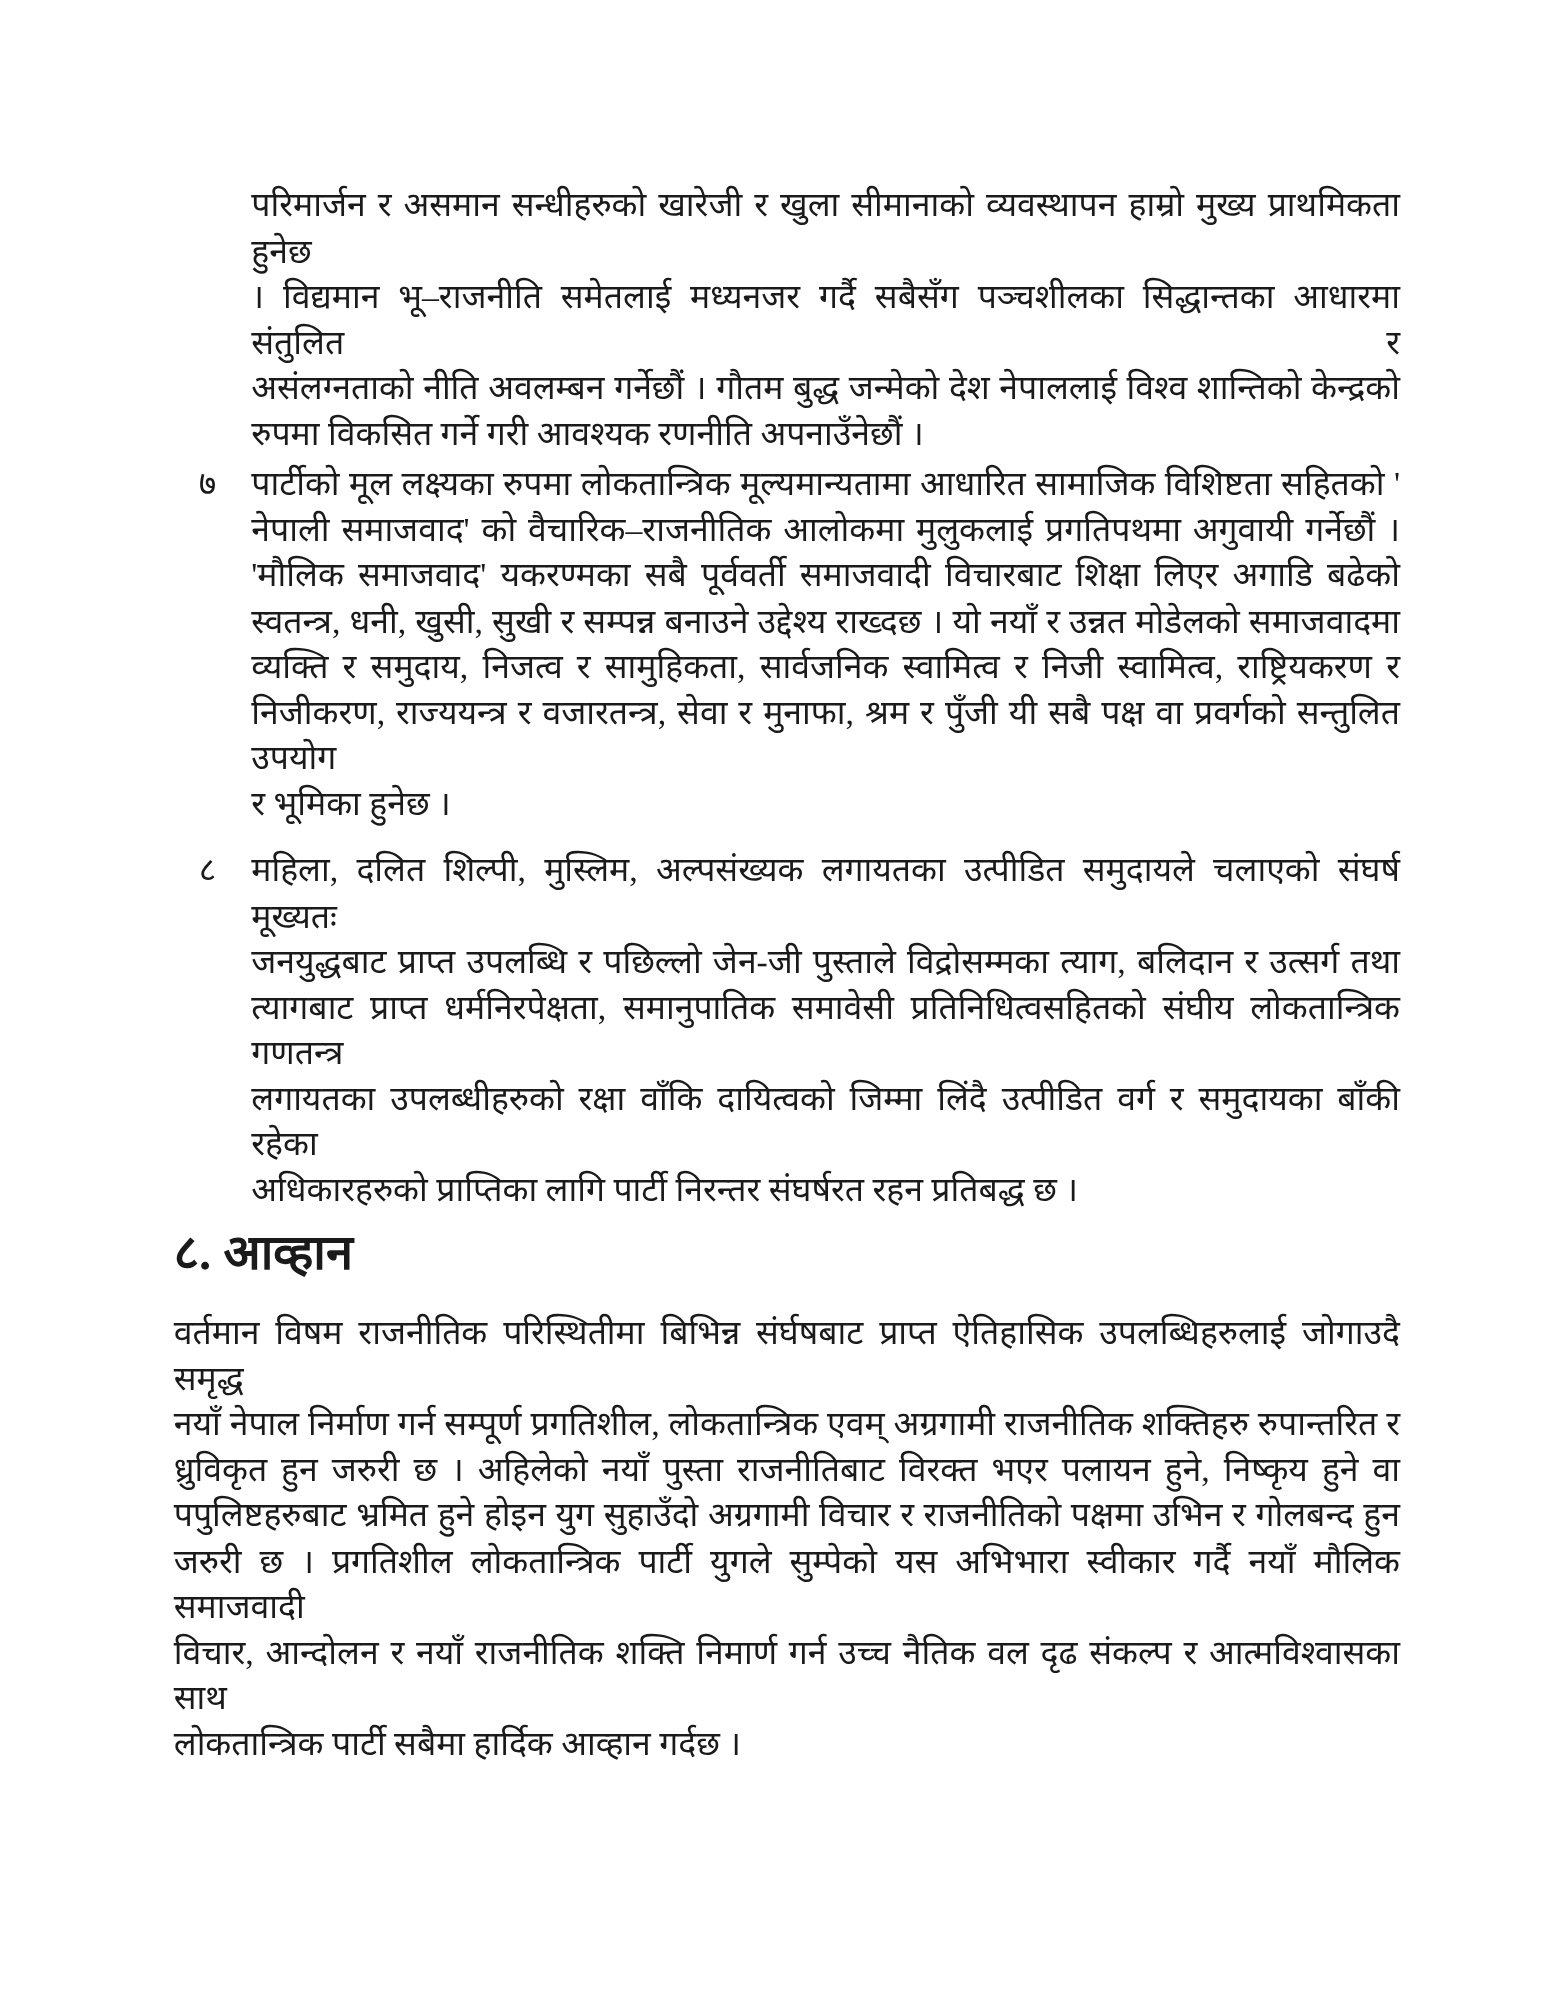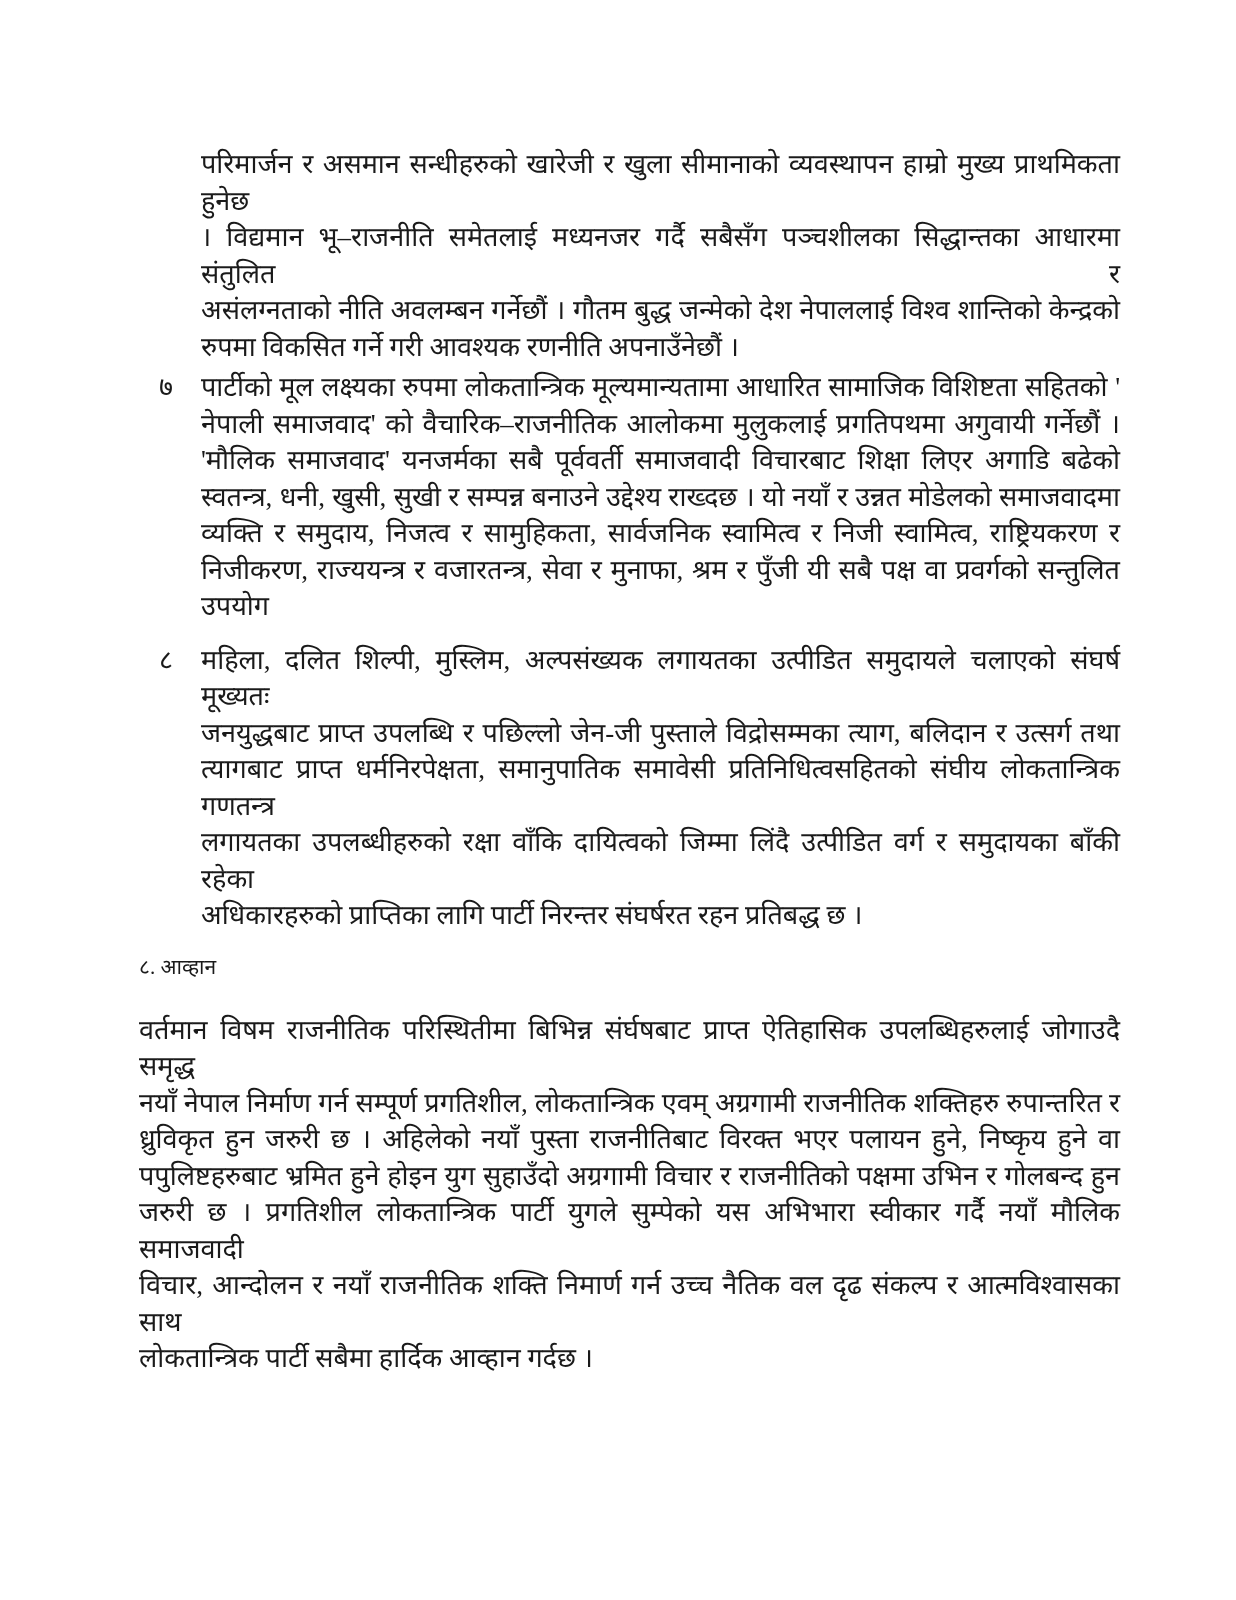--- a/index.html
+++ b/index.html
@@ -44,22 +44,22 @@
     line-height: 36.5px;
   }
   .list-item .item-body {
     flex: 1 1 auto;
     min-width: 0;
   }
   .li-7 { margin-top: 4px; }
   .li-8 { margin-top: 17px; }
   .heading {
     margin: 12px 0 0 0;
-    font-size: 21px;
-    font-weight: normal;
+    font-size: 39px;
+    font-weight: bold;
     line-height: 42px;
   }
   .closing {
     margin-top: 24px;
   }
 </style>
 </head>
 <body>
 
 <div class="page">
@@ -69,24 +69,25 @@
       <div class="line">। विद्यमान भू–राजनीति समेतलाई मध्यनजर गर्दै सबैसँग पञ्चशीलका सिद्धान्तका आधारमा संतुलित र</div>
       <div class="line">असंलग्नताको नीति अवलम्बन गर्नेछौं । गौतम बुद्ध जन्मेको देश नेपाललाई विश्व शान्तिको केन्द्रको</div>
       <div class="line last">रुपमा विकसित गर्ने गरी आवश्यक रणनीति अपनाउँनेछौं ।</div>
     </div>
 
   <div class="list-item li-7">
     <div class="num">७</div>
     <div class="item-body">
         <div class="line">पार्टीको मूल लक्ष्यका रुपमा लोकतान्त्रिक मूल्यमान्यतामा आधारित सामाजिक विशिष्टता सहितको '</div>
         <div class="line">नेपाली समाजवाद' को वैचारिक–राजनीतिक आलोकमा मुलुकलाई प्रगतिपथमा अगुवायी गर्नेछौं ।</div>
-        <div class="line">'मौलिक समाजवाद' यनजर्मका सबै पूर्ववर्ती समाजवादी विचारबाट शिक्षा लिएर अगाडि बढेको</div>
+        <div class="line">'मौलिक समाजवाद' यकरण्मका सबै पूर्ववर्ती समाजवादी विचारबाट शिक्षा लिएर अगाडि बढेको</div>
         <div class="line">स्वतन्त्र, धनी, खुसी, सुखी र सम्पन्न बनाउने उद्देश्य राख्दछ । यो नयाँ र उन्नत मोडेलको समाजवादमा</div>
         <div class="line">व्यक्ति र समुदाय, निजत्व र सामुहिकता, सार्वजनिक स्वामित्व र निजी स्वामित्व, राष्ट्रियकरण र</div>
         <div class="line">निजीकरण, राज्ययन्त्र र वजारतन्त्र, सेवा र मुनाफा, श्रम र पुँजी यी सबै पक्ष वा प्रवर्गको सन्तुलित उपयोग</div>
+        <div class="line last">र भूमिका हुनेछ ।</div>
       </div>
   </div>
 
   <div class="list-item li-8">
     <div class="num">८</div>
     <div class="item-body">
         <div class="line">महिला, दलित शिल्पी, मुस्लिम, अल्पसंख्यक लगायतका उत्पीडित समुदायले चलाएको संघर्ष मूख्यतः</div>
         <div class="line">जनयुद्धबाट प्राप्त उपलब्धि र पछिल्लो जेन-जी पुस्ताले विद्रोसम्मका त्याग, बलिदान र उत्सर्ग तथा</div>
         <div class="line">त्यागबाट प्राप्त धर्मनिरपेक्षता, समानुपातिक समावेसी प्रतिनिधित्वसहितको संघीय लोकतान्त्रिक गणतन्त्र</div>
         <div class="line">लगायतका उपलब्धीहरुको रक्षा वाँकि दायित्वको जिम्मा लिंदै उत्पीडित वर्ग र समुदायका बाँकी रहेका</div>

